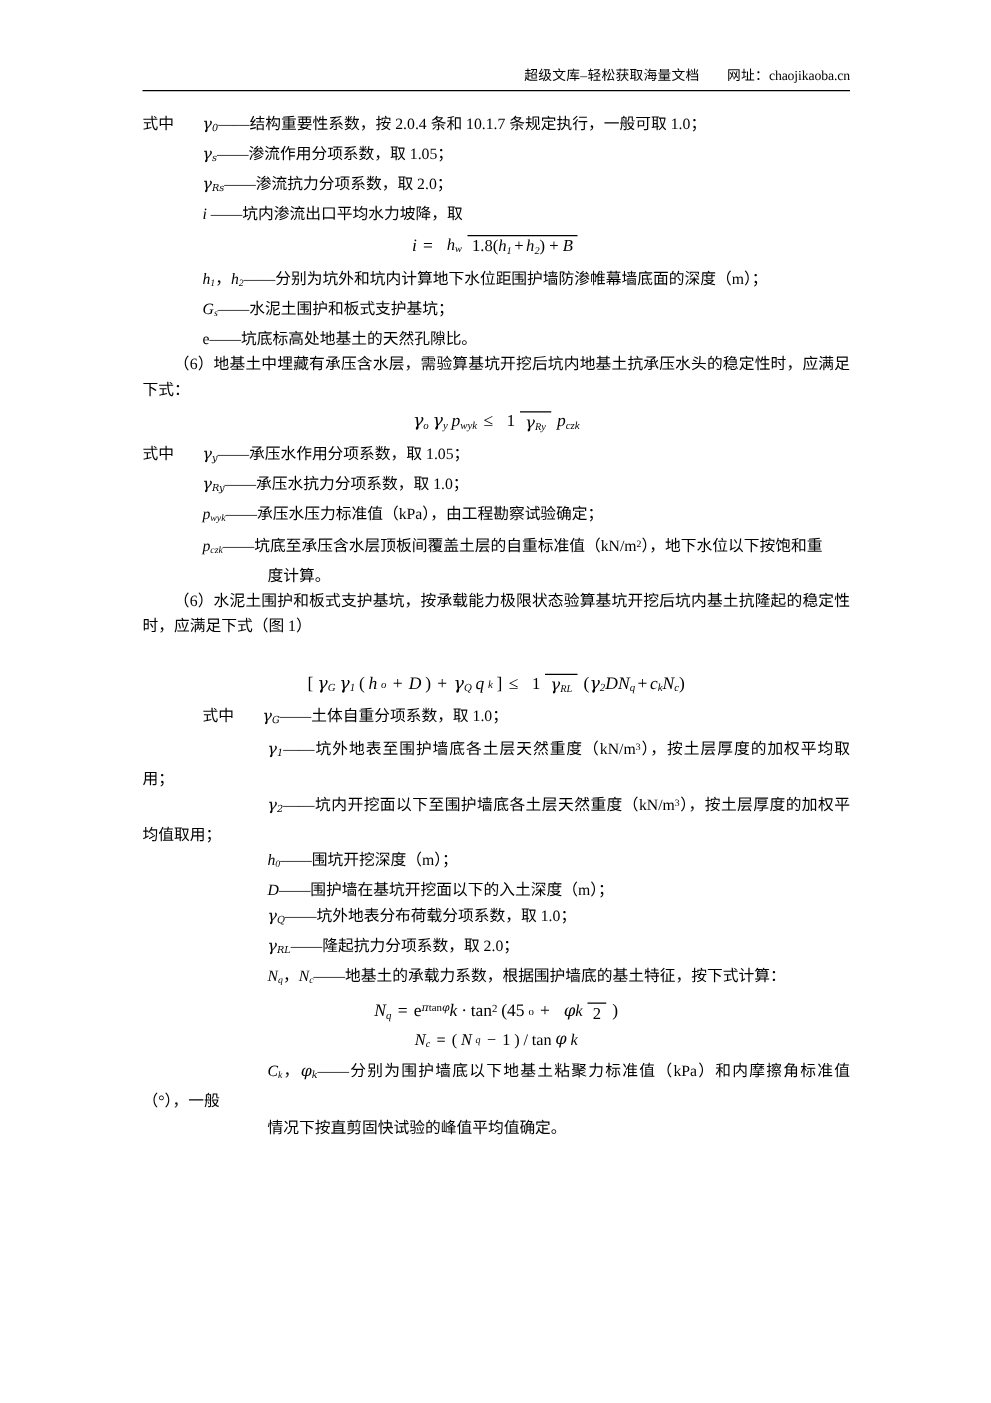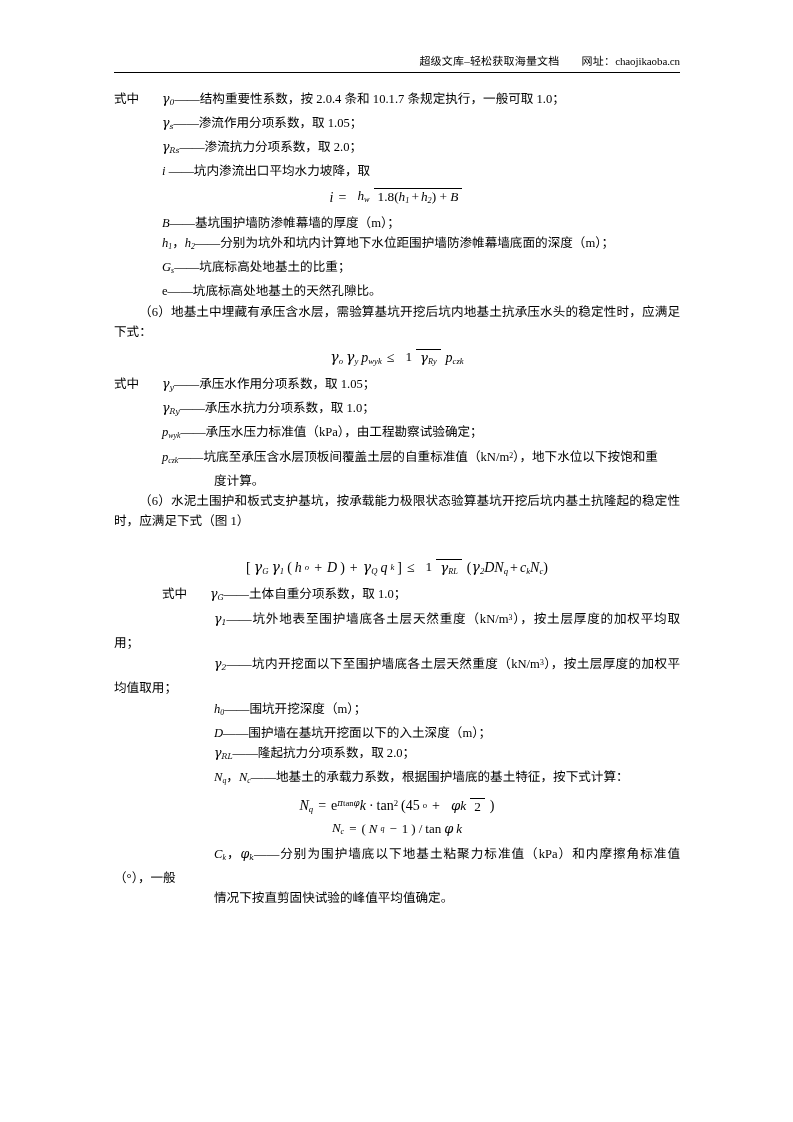--- a/index.html
+++ b/index.html
@@ -195,30 +195,27 @@
         <span class="row">
           <i>i</i>
           <span class="op">=</span>
           <span class="frac">
             <span class="num"><i>h</i><sub>w</sub></span>
             <span class="den"><span class="upr">1.8(</span><i>h</i><sub>1</sub><span class="op">+</span><i>h</i><sub>2</sub><span class="upr">) +</span> <i>B</i></span>
           </span>
         </span>
       </div>
 
-      <div class="ln">
-        <span class="pad-term"></span><i class="v">B</i><span>——基坑围护墙防渗帷幕墙的厚度（m）；</span>
-      </div>
 
       <div class="ln">
         <span class="pad-term"></span><i class="v"><span>h</span><sub>1</sub></i><span>，</span><i class="v"><span>h</span><sub>2</sub></i><span>——分别为坑外和坑内计算地下水位距围护墙防渗帷幕墙底面的深度（m）；</span>
       </div>
 
       <div class="ln">
-        <span class="pad-term"></span><i class="v"><span>G</span><sub>s</sub></i><span>——坑底标高处地基土的比重；</span>
+        <span class="pad-term"></span><i class="v"><span>G</span><sub>s</sub></i><span>——水泥土围护和板式支护基坑；</span>
       </div>
 
       <div class="ln">
         <span class="pad-term"></span><span class="unit">e</span><span>——坑底标高处地基土的天然孔隙比。</span>
       </div>
 
       <div class="ln para-indent">（6）地基土中埋藏有承压含水层，需验算基坑开挖后坑内地基土抗承压水头的稳定性时，应满足下式：</div>
 
       <div class="eq">
         <span class="row">
@@ -296,20 +293,23 @@
       </div>
 
       <div class="ln">
         <span class="pad-term-wide"></span><i class="v"><span>h</span><sub>0</sub></i><span>——围坑开挖深度（m）；</span>
       </div>
 
       <div class="ln">
         <span class="pad-term-wide"></span><i class="v">D</i><span>——围护墙在基坑开挖面以下的入土深度（m）；</span>
       </div>
 
+      <div class="ln">
+        <span class="pad-term-wide"></span><span class="gk"><span>γ</span><sub>Q</sub></span><span>——坑外地表分布荷载分项系数，取 1.0；</span>
+      </div>
 
       <div class="ln">
         <span class="pad-term-wide"></span><span class="gk"><span>γ</span><sub>RL</sub></span><span>——隆起抗力分项系数，取 2.0；</span>
       </div>
 
       <div class="ln">
         <span class="pad-term-wide"></span><i class="v"><span>N</span><sub>q</sub></i><span>，</span><i class="v"><span>N</span><sub>c</sub></i><span>——地基土的承载力系数，根据围护墙底的基土特征，按下式计算：</span>
       </div>
 
       <div class="eq">

